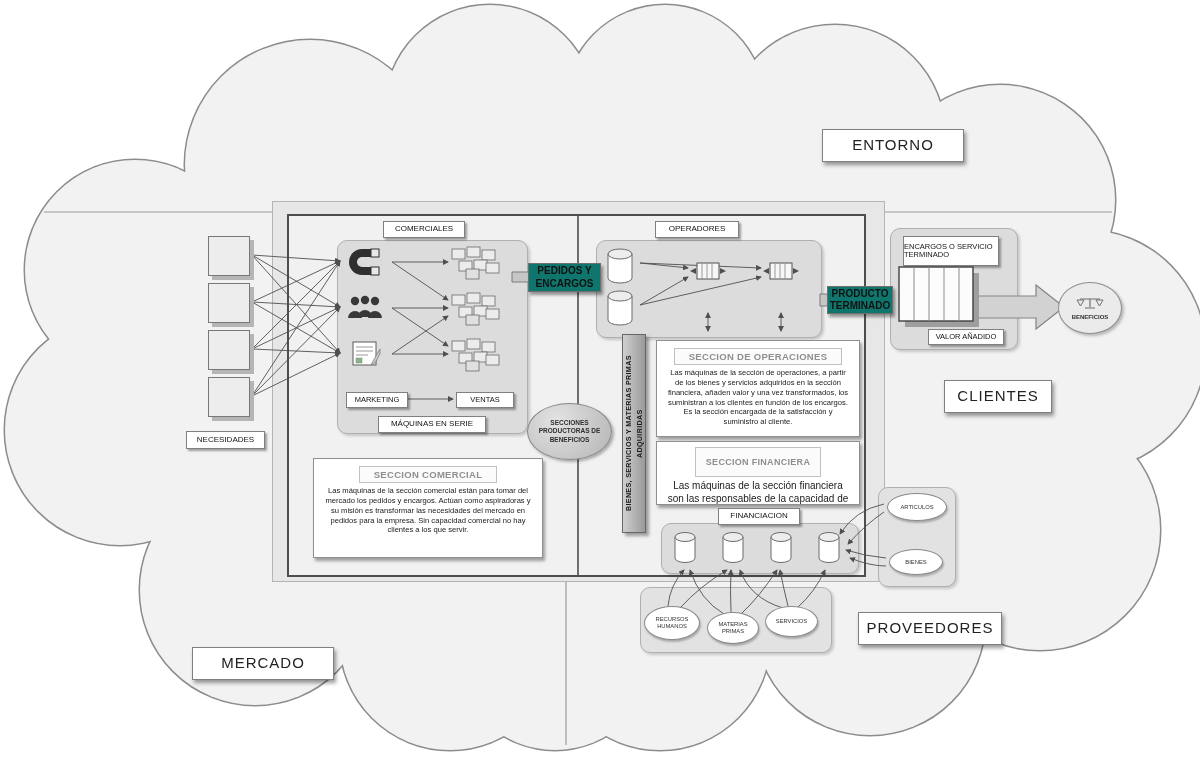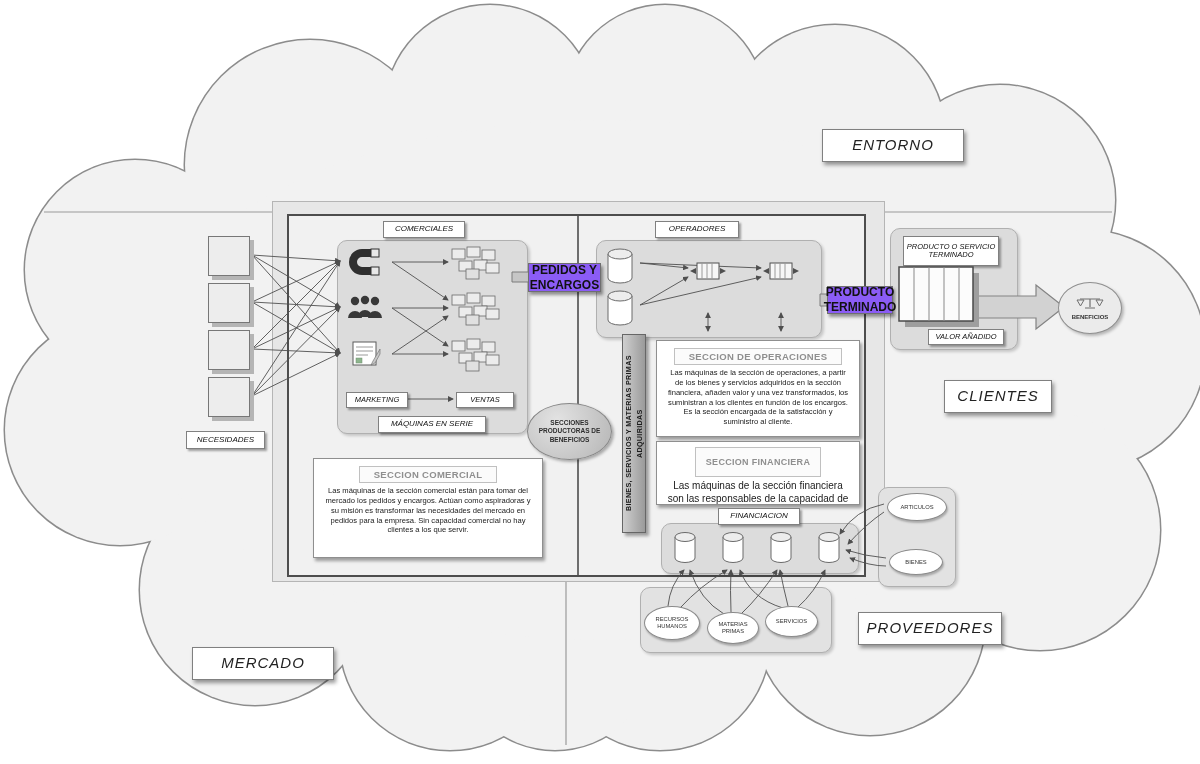--- a/index.html
+++ b/index.html
@@ -12,29 +12,29 @@
   .outer-rect{background:#e7e7e7;border:1px solid #b5b5b5;}
   .inner-rect{background:#f1f1f1;border:2px solid #4d4d4d;box-sizing:border-box;}
   .divider{background:#6e6e6e;}
   .gpanel{background:#dcdcdc;border:1px solid #b0b0b0;border-radius:10px;
           box-shadow:2px 2px 3px rgba(0,0,0,.18);}
   .gpanel.light{background:#e2e2e2;}
 
   
   .lbl{background:#fff;border:1px solid #808080;box-shadow:2px 2px 2px rgba(0,0,0,.35);
        font-size:8px;display:flex;align-items:center;justify-content:center;
-       text-align:center;line-height:1.1;color:#111;font-style:italic;}
+       line-height:1.1;color:#111;}
   .lbl.small{font-size:7.5px;}
   .region{font-size:15px;letter-spacing:1px;box-shadow:2px 3px 4px rgba(0,0,0,.4);color:#222;}
   .title-box{font-weight:bold;font-size:10.5px;background:#f4f4f4;border:1px solid #6f6f6f;
              box-shadow:2px 3px 3px rgba(0,0,0,.4);letter-spacing:.2px;}
 
   
-  .dark{background:#8b5cf6;border:1px solid #6f6f6f;box-shadow:2px 3px 3px rgba(0,0,0,.4);
-        font-weight:bold;font-size:12px;color:#111;display:flex;align-items:center;
+  .dark{background:#0f766e;border:1px solid #6f6f6f;box-shadow:2px 3px 3px rgba(0,0,0,.4);
+        font-weight:bold;font-size:10px;color:#111;display:flex;align-items:center;
         justify-content:center;text-align:center;line-height:1.25;padding:0 3px;box-sizing:border-box;}
 
   
   .tbox{background:#fff;border:1px solid #8f8f8f;box-shadow:2px 3px 3px rgba(0,0,0,.35);
         text-align:center;overflow:hidden;box-sizing:border-box;padding-top:5px;}
   .tbox-title{display:inline-block;border:1px solid #c0c0c0;background:#fbfbfb;color:#8f8f8f;
               font-weight:bold;font-size:9.5px;padding:2px 14px;letter-spacing:.3px;}
   .tbox-text{font-size:7.6px;line-height:1.3;color:#1a1a1a;padding:3px 9px 4px 9px;text-align:center;}
 
   
@@ -347,21 +347,21 @@
     <ellipse cx="12" cy="6" rx="10" ry="4.5" fill="#ededed" stroke="#6a6a6a"></ellipse>
       </svg>
   </div>
 
   <div class="abs ellipse" style="left:644px;top:606px;width:56px;height:34px">RECURSOS HUMANOS</div>
   <div class="abs ellipse" style="left:707px;top:612px;width:52px;height:32px">MATERIAS PRIMAS</div>
   <div class="abs ellipse" style="left:765px;top:606px;width:53px;height:31px">SERVICIOS</div>
   <div class="abs ellipse" style="left:887px;top:493px;width:60px;height:28px">ARTICULOS</div>
   <div class="abs ellipse" style="left:889px;top:549px;width:54px;height:26px">BIENES</div>
 
-  <div class="abs lbl small" style="left:903px;top:236px;width:94px;height:28px">PRODUCTO O SERVICIO TERMINADO</div>
+  <div class="abs lbl small" style="left:903px;top:236px;width:94px;height:28px">ENCARGOS O SERVICIO TERMINADO</div>
   <div class="abs" style="left:898px;top:266px">
     <svg width="88" height="66" viewBox="0 0 88 66">
       <rect x="7" y="7" width="74" height="54" fill="#9e9e9e"></rect>
       <rect x="1" y="1" width="74" height="54" fill="#fcfcfc" stroke="#4a4a4a" stroke-width="1.5"></rect>
       <line x1="16" y1="1" x2="16" y2="55" stroke="#8a8a8a"></line>
         <line x1="31" y1="1" x2="31" y2="55" stroke="#8a8a8a"></line>
       <line x1="46" y1="1" x2="46" y2="55" stroke="#8a8a8a"></line>
         <line x1="61" y1="1" x2="61" y2="55" stroke="#8a8a8a"></line>
     </svg>
   </div>

